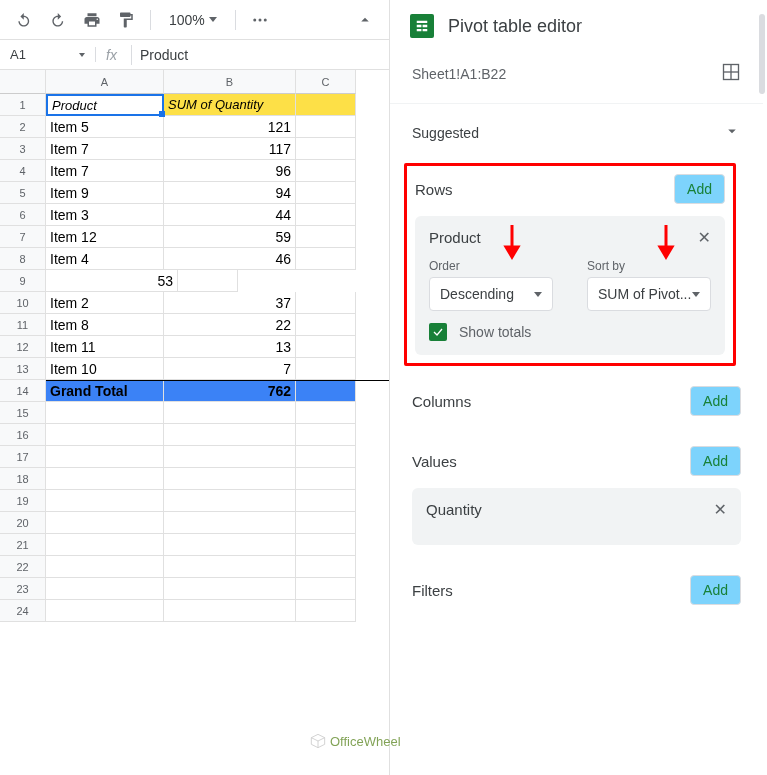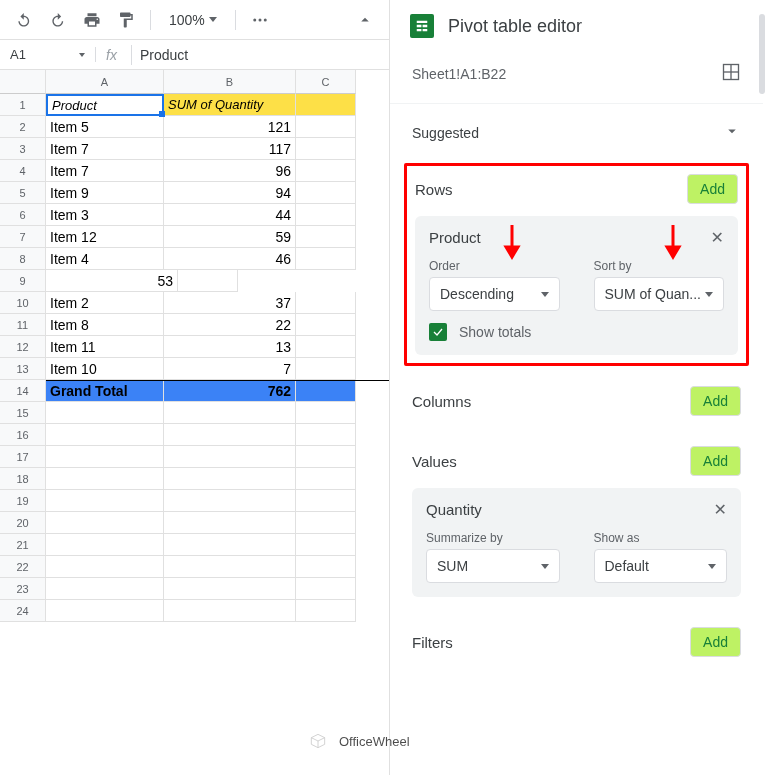--- a/index.html
+++ b/index.html
@@ -39,39 +39,39 @@
 .right-scroll { position: absolute; right: 2px; top: 14px; width: 6px; height: 80px; background: #dadce0; border-radius: 3px; }
 .editor-header { display: flex; align-items: center; padding: 14px 20px; gap: 14px; }
 .sheets-icon { width: 24px; height: 24px; background: #188038; border-radius: 2px; position: relative; display:flex; align-items:center; justify-content:center; }
 .sheets-icon svg { fill: #fff; }
 .editor-title { font-size: 18px; color: #3c4043; }
 .range-row { display: flex; align-items: center; justify-content: space-between; padding: 10px 22px 18px 22px; color: #5f6368; font-size: 14px; border-bottom: 1px solid #f1f3f4; }
 .grid-picker-icon { color: #5f6368; }
 .section-suggested { display: flex; align-items: center; justify-content: space-between; padding: 18px 22px; color: #3c4043; font-size: 14px; }
 .section-row { display: flex; align-items: center; justify-content: space-between; padding: 10px 22px 6px 22px; }
 .section-label { color: #3c4043; font-size: 15px; }
-.add-btn { color: #188038; font-weight: 500; background: #bef264; border: 1px solid #dadce0; border-radius: 4px; padding: 6px 12px; font-size: 14px; cursor: pointer; }
-.highlight-box { border: 3px solid #ff0000; margin: 2px 14px 10px 14px; padding: 6px 8px 8px 8px; border-radius: 2px; }
+.add-btn { color: #188038; font-weight: 500; background: #7dd3fc; border: 1px solid #dadce0; border-radius: 4px; padding: 6px 12px; font-size: 14px; cursor: pointer; }
+.highlight-box { border: 3px solid #ff0000; margin: 2px 27px 10px 14px; padding: 6px 8px 8px 8px; border-radius: 2px; }
 .highlight-box .section-row { padding: 2px 0 6px 0; }
 .card { background: #f1f3f4; border-radius: 6px; margin: 6px 22px 12px 22px; padding: 12px 14px 14px 14px; }
 .highlight-box .card { margin: 6px 0 0 0; }
 .card-header { display: flex; align-items: center; justify-content: space-between; margin-bottom: 12px; }
 .card-title { color: #3c4043; font-size: 15px; }
 .close-x { color: #5f6368; cursor: pointer; font-size: 16px; }
 .field-row { display: flex; gap: 34px; margin-bottom: 12px; }
 .field-col { flex: 1; }
 .field-label { color: #5f6368; font-size: 12px; margin-bottom: 4px; display: block; }
 .select-box { background: #fff; border: 1px solid #dadce0; border-radius: 4px; padding: 8px 10px; display: flex; align-items: center; justify-content: space-between; font-size: 14px; color: #3c4043; cursor: pointer; }
 .checkbox-row { display: flex; align-items: center; gap: 12px; }
 .checkbox { width: 18px; height: 18px; background: #188038; border-radius: 2px; display: flex; align-items: center; justify-content: center; cursor: pointer; }
 .checkbox svg { stroke: #fff; stroke-width: 2.5; fill: none; }
 .checkbox-label { color: #5f6368; font-size: 14px; }
 .red-arrow { position: absolute; }
 .red-arrow svg { fill: #ff0000; }
-.watermark { position: absolute; bottom: 26px; left: 310px; color: #000000; font-size: 13px; display:flex; align-items:center; gap:13px; opacity:0.7; }
+.watermark { position: absolute; bottom: 26px; left: 310px; color: #4d7c0f; font-size: 13px; display:flex; align-items:center; gap:4px; opacity:0.7; }
 .caret-down { width: 0; height: 0; border-left: 4px solid transparent; border-right: 4px solid transparent; border-top: 5px solid #5f6368; }
 .caret-down-sm { width: 0; height: 0; border-left: 3px solid transparent; border-right: 3px solid transparent; border-top: 4px solid #5f6368; }
 </style>
 </head>
 <body>
 
 <div class="app">
   <div class="left-panel">
     <div class="toolbar">
       <div class="toolbar-btn">
@@ -327,21 +327,21 @@
               <span>Descending</span>
               <span class="caret-down"></span>
             </div>
             <div class="red-arrow" style="left:74px;top:-36px"><svg width="18" height="44">
                   <path d="M9 2 L9 30 M3 24 L9 34 L15 24 Z" stroke="#ff0000" stroke-width="3" fill="#ff0000"></path>
                 </svg></div>
           </div>
           <div class="field-col" style="position:relative">
             <span class="field-label">Sort by</span>
             <div class="select-box">
-              <span>SUM of Quan...</span>
+              <span>SUM of Pivot...</span>
               <span class="caret-down"></span>
             </div>
             <div class="red-arrow" style="left:70px;top:-36px"><svg width="18" height="44">
                   <path d="M9 2 L9 30 M3 24 L9 34 L15 24 Z" stroke="#ff0000" stroke-width="3" fill="#ff0000"></path>
                 </svg></div>
           </div>
         </div>
         <div class="checkbox-row">
           <div class="checkbox">
               <svg width="12" height="12" viewBox="0 0 24 24">
@@ -359,36 +359,20 @@
     </div>
 
     <div class="section-row" style="margin-top:14px">
       <span class="section-label">Values</span>
       <span class="add-btn">Add</span>
     </div>
     <div class="card">
       <div class="card-header">
         <span class="card-title">Quantity</span>
         <span class="close-x">✕</span>
-      </div>
-      <div class="field-row" style="margin-bottom:0">
-        <div class="field-col">
-          <span class="field-label">Summarize by</span>
-          <div class="select-box">
-            <span>SUM</span>
-            <span class="caret-down"></span>
-          </div>
-        </div>
-        <div class="field-col">
-          <span class="field-label">Show as</span>
-          <div class="select-box">
-            <span>Default</span>
-            <span class="caret-down"></span>
-          </div>
-        </div>
       </div>
     </div>
 
     <div class="section-row" style="margin-top:8px">
       <span class="section-label">Filters</span>
       <span class="add-btn">Add</span>
     </div>
   </div>
 </div>
 

